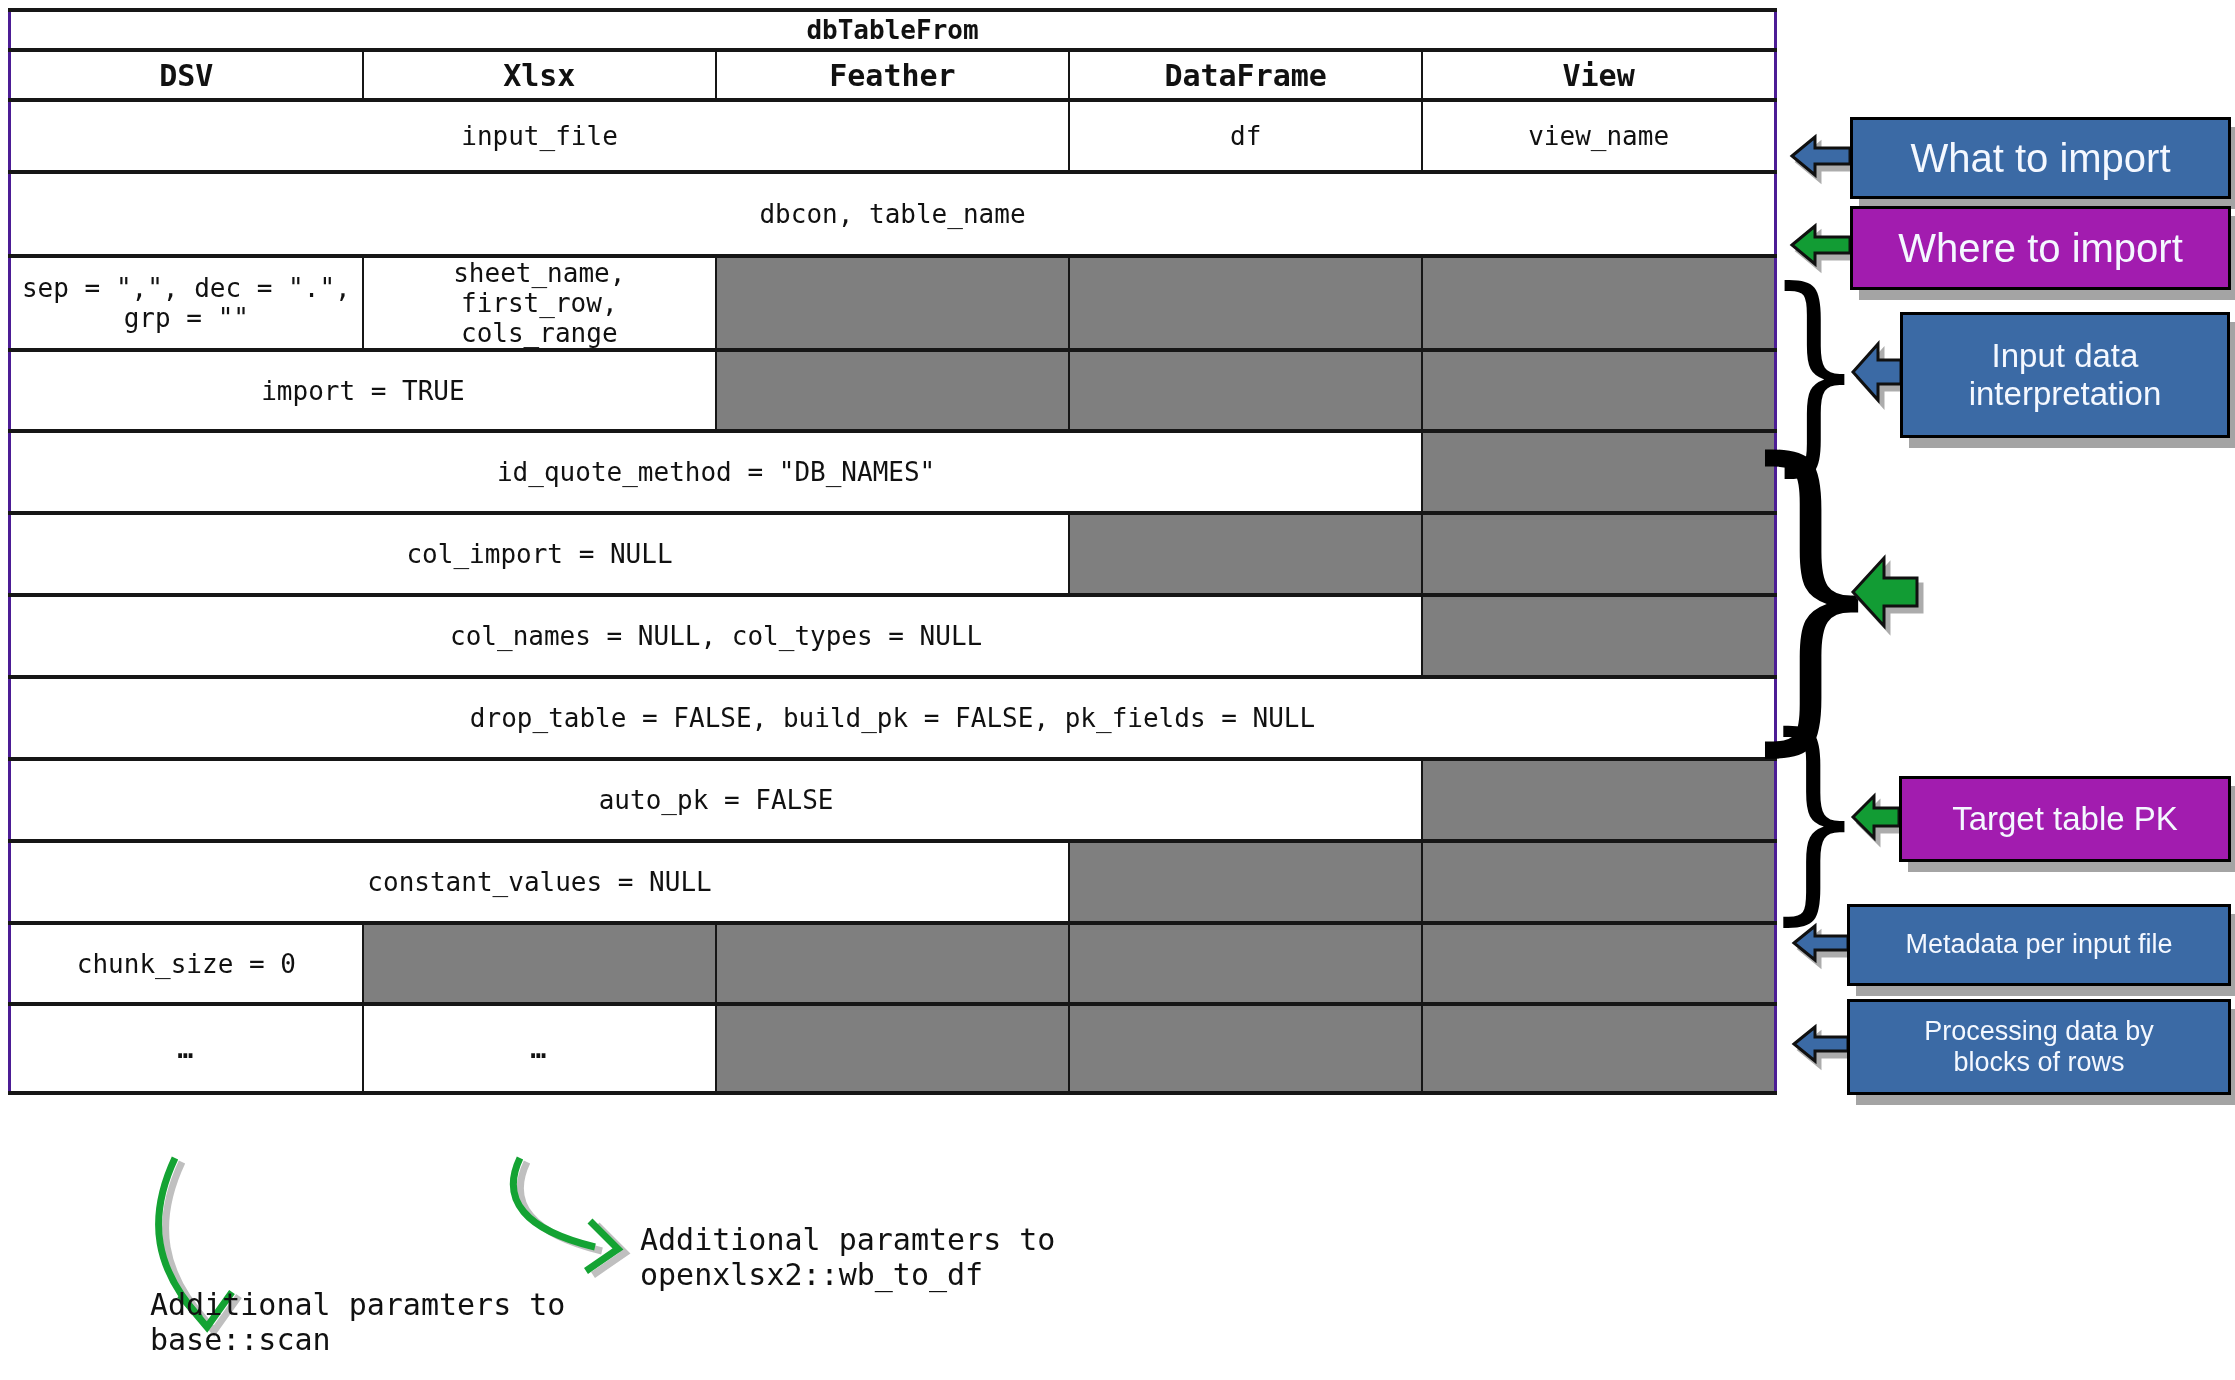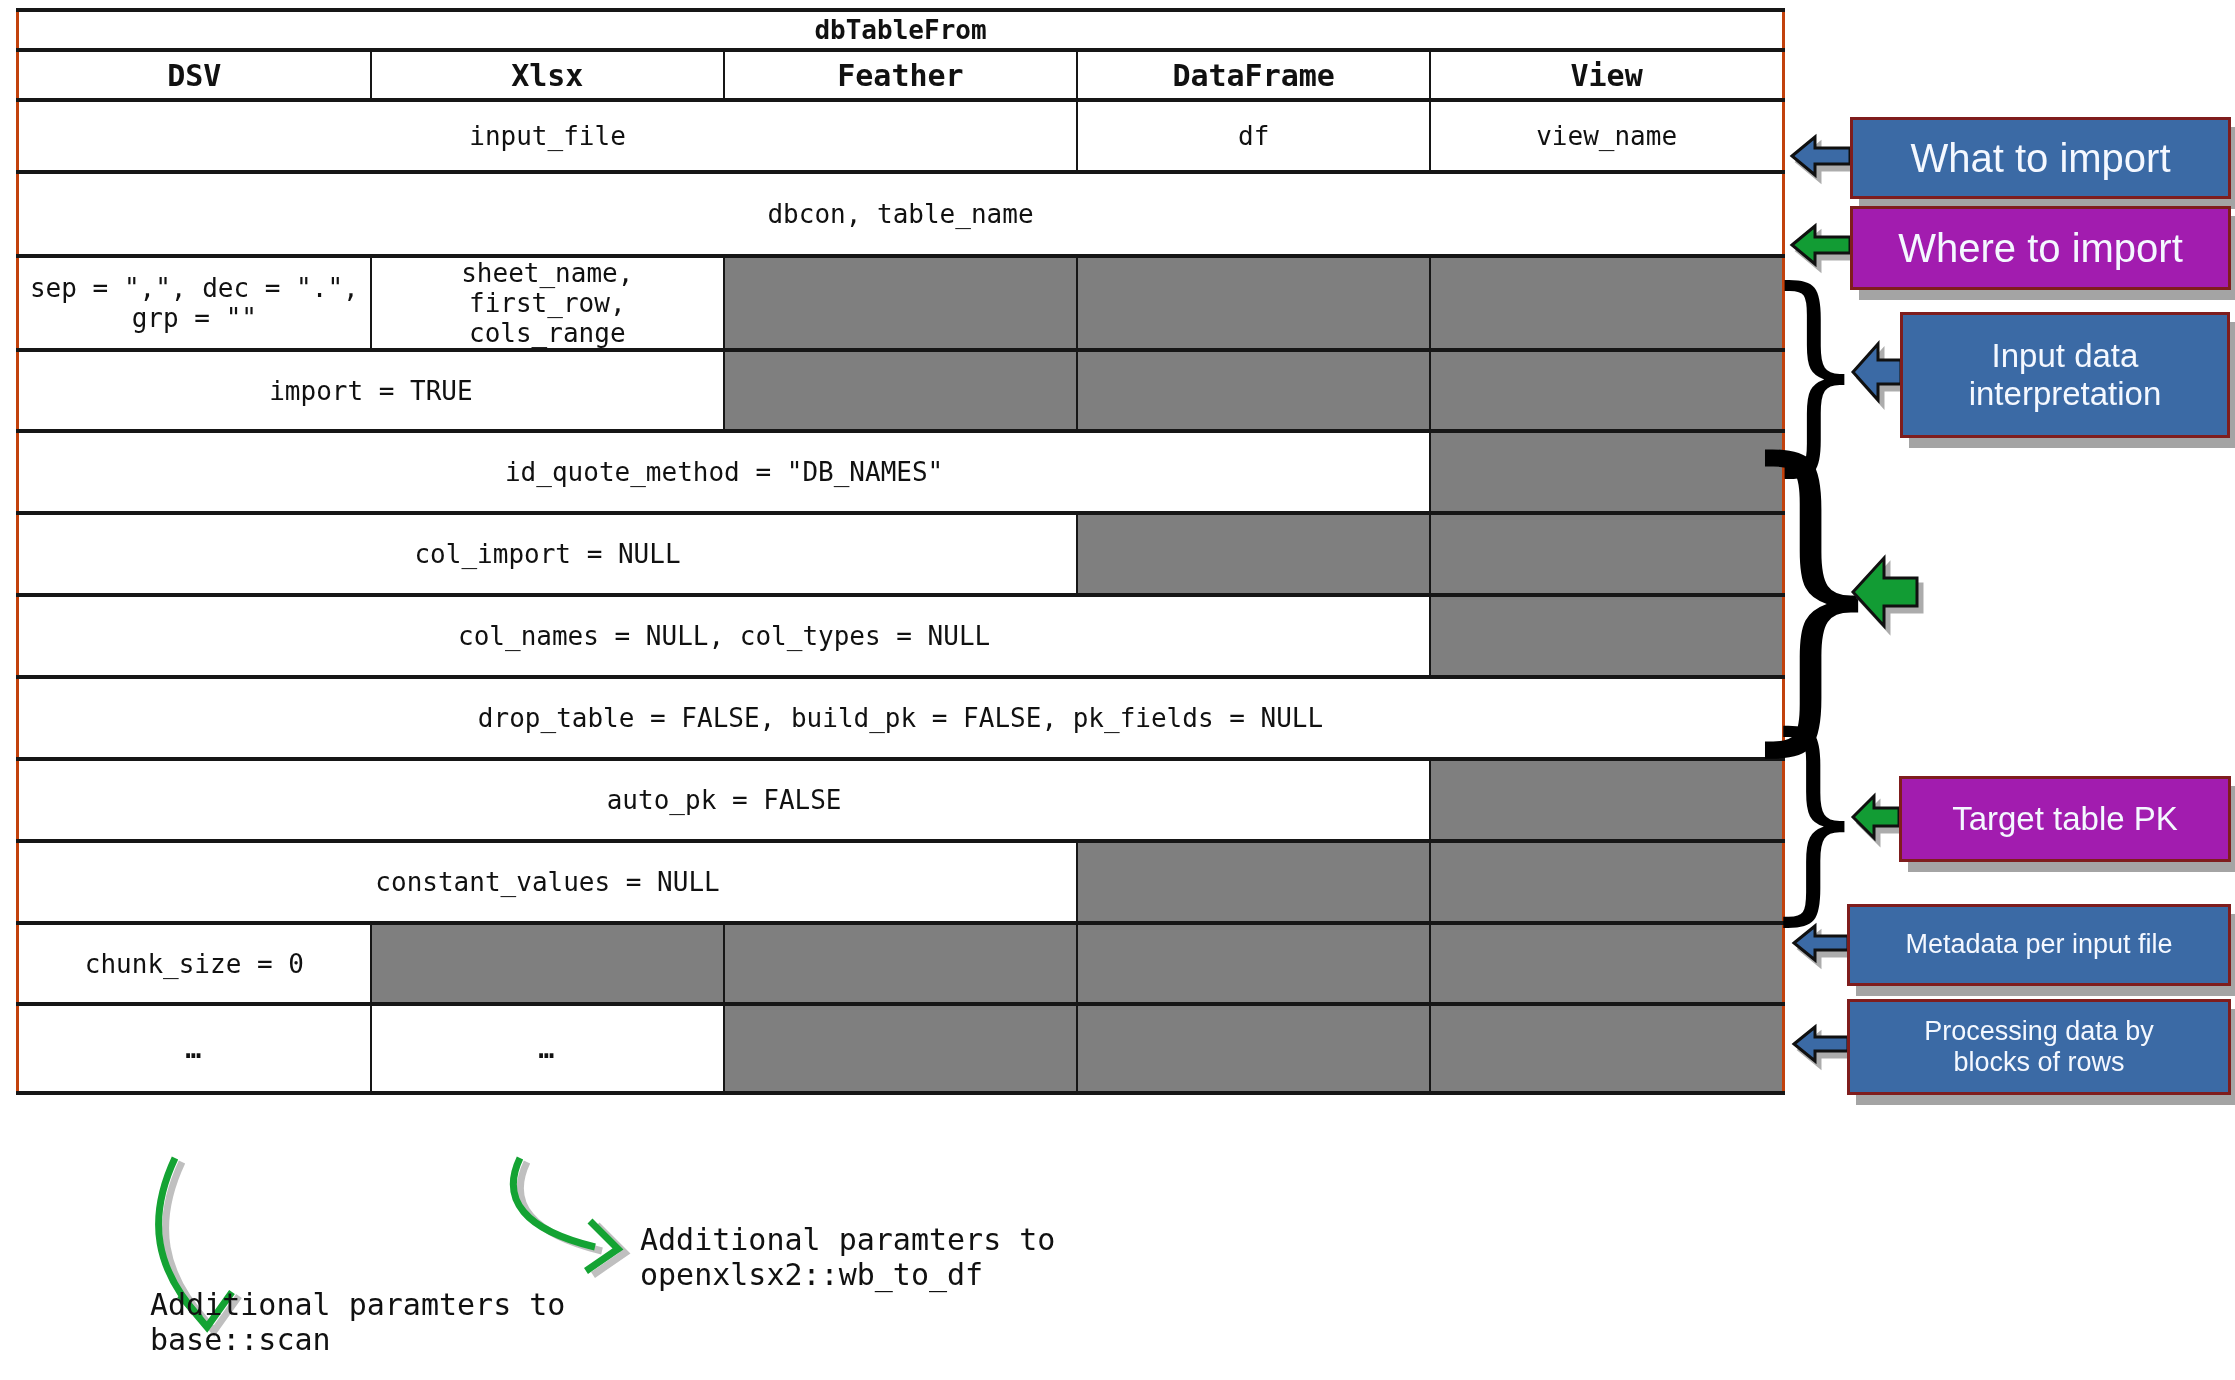--- a/index.html
+++ b/index.html
@@ -1,35 +1,35 @@
 <!DOCTYPE html>
 <html><head>
 <meta charset="utf-8">
 <style>
   html,body{margin:0;padding:0;background:#ffffff;}
   .stage{position:relative;width:2235px;height:1380px;background:#ffffff;overflow:hidden;
          font-family:"DejaVu Sans Mono", monospace;color:#111;}
 
   
   table.db{position:absolute;left:8px;top:8px;width:1769px;border-collapse:collapse;
-           table-layout:fixed;background:#fff;border:3px solid #c2410c;margin-left:8px;}
+           table-layout:fixed;background:#fff;border:3px solid #4c1d95;}
   table.db td, table.db th{border-left:2px solid #161616;border-right:2px solid #161616;
            border-top:4px solid #161616;border-bottom:4px solid #161616;
            text-align:center;vertical-align:middle;padding:0 4px;overflow:hidden;}
   .title-cell{font-weight:bold;font-size:30px;}
   table.db th{font-weight:bold;font-size:30px;}
   table.db td{font-size:26px;}
   .na{background:#7f7f7f;}
   .h47{height:40px}.h57{height:50px}.h80{height:72px}.h92{height:84px}.h82{height:74px}
   .h89{height:81px}.h90{height:82px}.h97{height:89px}
   .bold-dots{font-weight:bold;font-size:30px;letter-spacing:2px;}
 
   
   .callout{position:absolute;display:flex;flex-direction:column;align-items:center;justify-content:center;
-           color:#f4f8ff;border:3px solid #7f1d1d;box-shadow:9px 10px 0 rgba(90,90,90,0.55);
+           color:#f4f8ff;border:3px solid #000000;box-shadow:9px 10px 0 rgba(90,90,90,0.55);
            font-family:"Liberation Sans", sans-serif;text-align:center;line-height:1.15;}
   .blue{background:#3b6aa5;}
   .green{background:#a21caf;}
   .fs40{font-size:40px;}
   .fs33{font-size:33px;}
   .fs27{font-size:27px;align-items:center;}
   .sub{font-size:26px;margin-top:2px;}
 
   .arrow{position:absolute;filter:drop-shadow(5px 6px 0 rgba(90,90,90,0.5));}
   .arrow polygon{stroke:#101010;stroke-width:3;stroke-linejoin:miter;}

